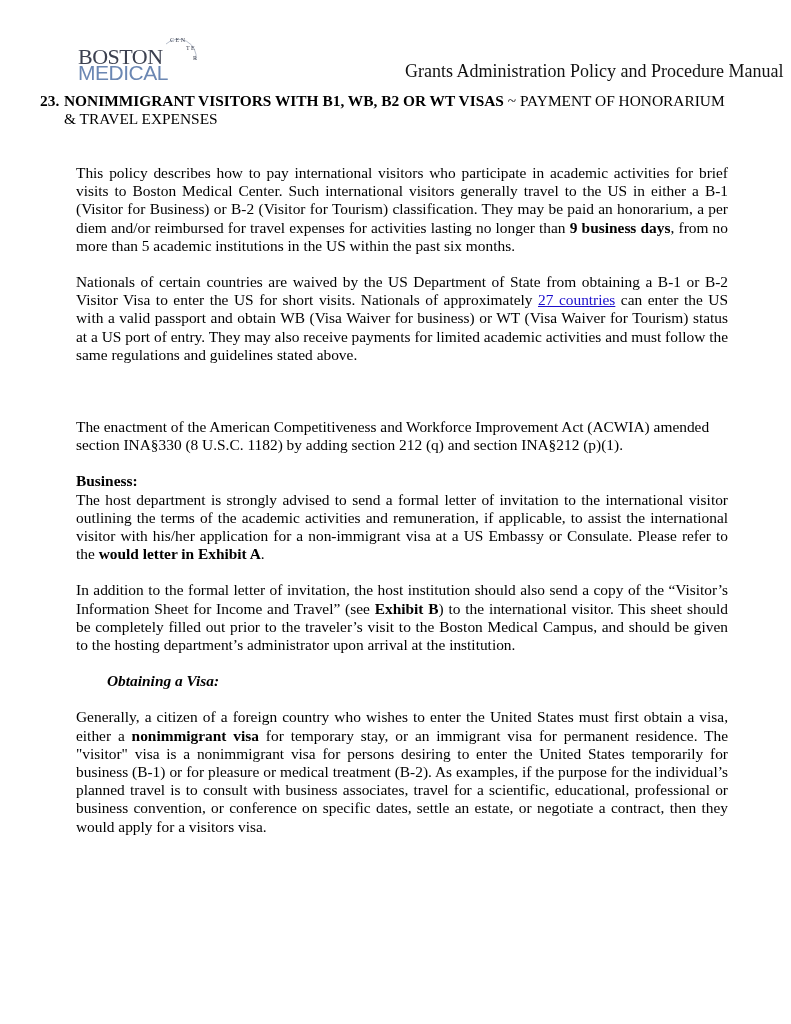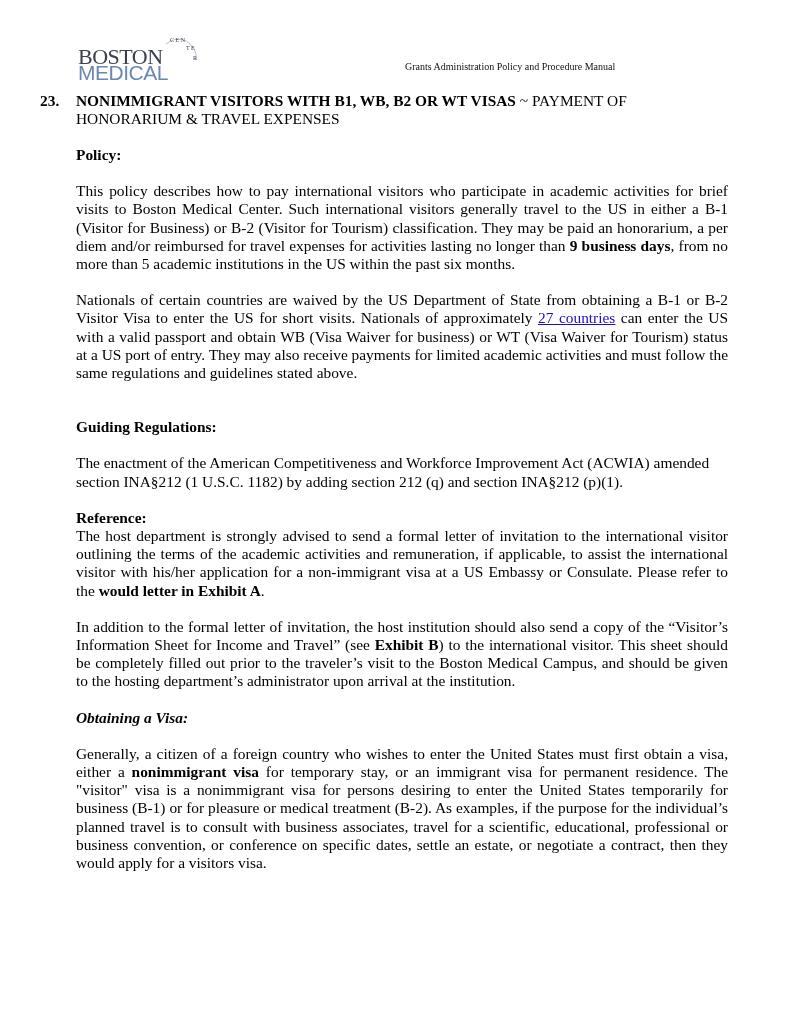--- a/index.html
+++ b/index.html
@@ -15,30 +15,30 @@
     }
     .logo .medical {
       position: absolute; left: 0; top: 24px;
       font-family: Liberation Sans, sans-serif; font-size: 21px; letter-spacing: -0.5px;
       color: #6b87b3; line-height: 1;
     }
     .logo .center {
       position: absolute; left: 84px; top: -2px; width: 40px; height: 34px;
     }
     .header-title {
-      position: absolute; left: 405px; top: 61px; font-size: 10px; color: #111;
+      position: absolute; left: 405px; top: 61px; font-size: 18px; color: #111;
     }
     .doc { position: absolute; left: 40px; top: 92px; width: 688px; }
     .sec-num { position: absolute; left: 0; top: 0; font-weight: bold; }
-    .sec-title { margin-left: 36px; line-height: 18px; }
+    .sec-title { margin-left: 24px; line-height: 18px; }
     .sec-title b { font-weight: bold; }
     .body-block { margin-left: 36px; }
     p { margin: 0; line-height: 18.2px; text-align: justify; }
     .h { font-weight: bold; }
-    .hi { font-weight: bold; font-style: italic; }
+    .hi { font-weight: bold; font-style: italic; margin-left: 31px; }
     a { color: #1a0dcc; }
     .gap { height: 18px; }
   </style>
 </head>
 <body>
 
 <div class="logo">
   <span class="boston">BOSTON</span>
   <span class="medical">MEDICAL</span>
   <svg class="center" viewBox="0 0 40 34">
@@ -52,34 +52,32 @@
 <div class="header-title">Grants Administration Policy and Procedure Manual</div>
 
 <div class="doc">
   <div class="sec-num">23.</div>
   <div class="sec-title">
     <b>NONIMMIGRANT VISITORS WITH B1, WB, B2 OR WT VISAS</b><span> ~ PAYMENT OF HONORARIUM &amp; TRAVEL EXPENSES</span>
   </div>
 
   <div class="body-block">
     <div class="gap"></div>
-    <p class="h">Policy:</p>
     <div class="gap"></div>
     <p><span>This policy describes how to pay international visitors who participate in academic activities for brief visits to Boston Medical Center.  Such international visitors generally travel to the US in either a B-1 (Visitor for Business) or B-2 (Visitor for Tourism) classification. They may be paid an honorarium, a per diem and/or reimbursed for travel expenses for activities lasting no longer than </span><b>9 business days</b><span>, from no more than 5 academic institutions in the US within the past six months.</span></p>
     <div class="gap"></div>
     <p><span>Nationals of certain countries are waived by the US Department of State from obtaining a B-1 or B-2 Visitor Visa to enter the US for short visits. Nationals of approximately </span><a href="#">27 countries</a><span> can enter the US with a valid passport and obtain WB (Visa Waiver for business) or WT (Visa Waiver for Tourism) status at a US port of entry. They may also receive payments for limited academic activities and must follow the same regulations and guidelines stated above.</span></p>
     <div class="gap"></div>
     <div class="gap"></div>
 
-    <p class="h">Guiding Regulations:</p>
     <div class="gap"></div>
-    <p style="text-align:left">The enactment of the American Competitiveness and Workforce Improvement Act (ACWIA) amended section INA§212 (1 U.S.C. 1182) by adding section 212 (q) and section INA§212 (p)(1).</p>
+    <p style="text-align:left">The enactment of the American Competitiveness and Workforce Improvement Act (ACWIA) amended section INA§330 (8 U.S.C. 1182) by adding section 212 (q) and section INA§212 (p)(1).</p>
     <div class="gap"></div>
 
-    <p class="h">Reference:</p>
+    <p class="h">Business:</p>
     <p><span>The host department is strongly advised to send a formal letter of invitation to the international visitor outlining the terms of the academic activities and remuneration, if applicable, to assist the international visitor with his/her application for a non-immigrant visa at a US Embassy or Consulate. Please refer to the </span><b>would letter in Exhibit A</b><span>.</span></p>
     <div class="gap"></div>
     <p><span>In addition to the formal letter of invitation, the host institution should also send a copy of the “Visitor’s Information Sheet for Income and Travel” (see </span><b>Exhibit B</b><span>) to the international visitor.  This sheet should be completely filled out prior to the traveler’s visit to the Boston Medical Campus, and should be given to the hosting department’s administrator upon arrival at the institution.</span></p>
     <div class="gap"></div>
 
     <p class="hi">Obtaining a Visa:</p>
     <div class="gap"></div>
     <p><span>Generally, a citizen of a foreign country who wishes to enter the United States must first obtain a visa, either a </span><b>nonimmigrant visa</b><span> for temporary stay, or an immigrant visa for permanent residence. The "visitor" visa is a nonimmigrant visa for persons desiring to enter the United States temporarily for business (B-1) or for pleasure or medical treatment (B-2). As examples, if the purpose for the individual’s planned travel is to consult with business associates, travel for a scientific, educational, professional or business convention, or conference on specific dates, settle an estate, or negotiate a contract, then they would apply for a visitors visa.</span></p>
   </div>
 </div>

